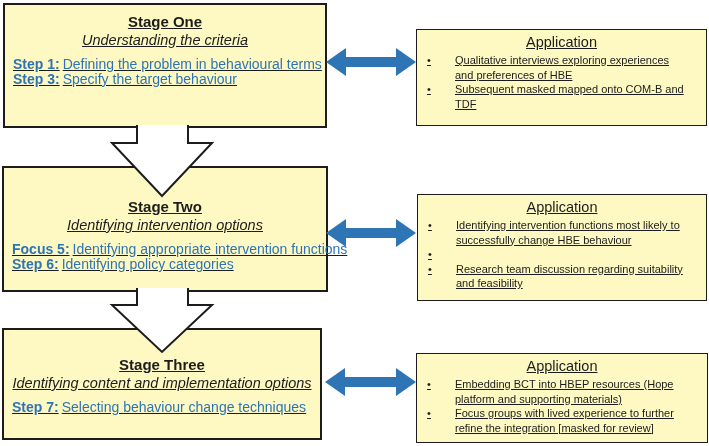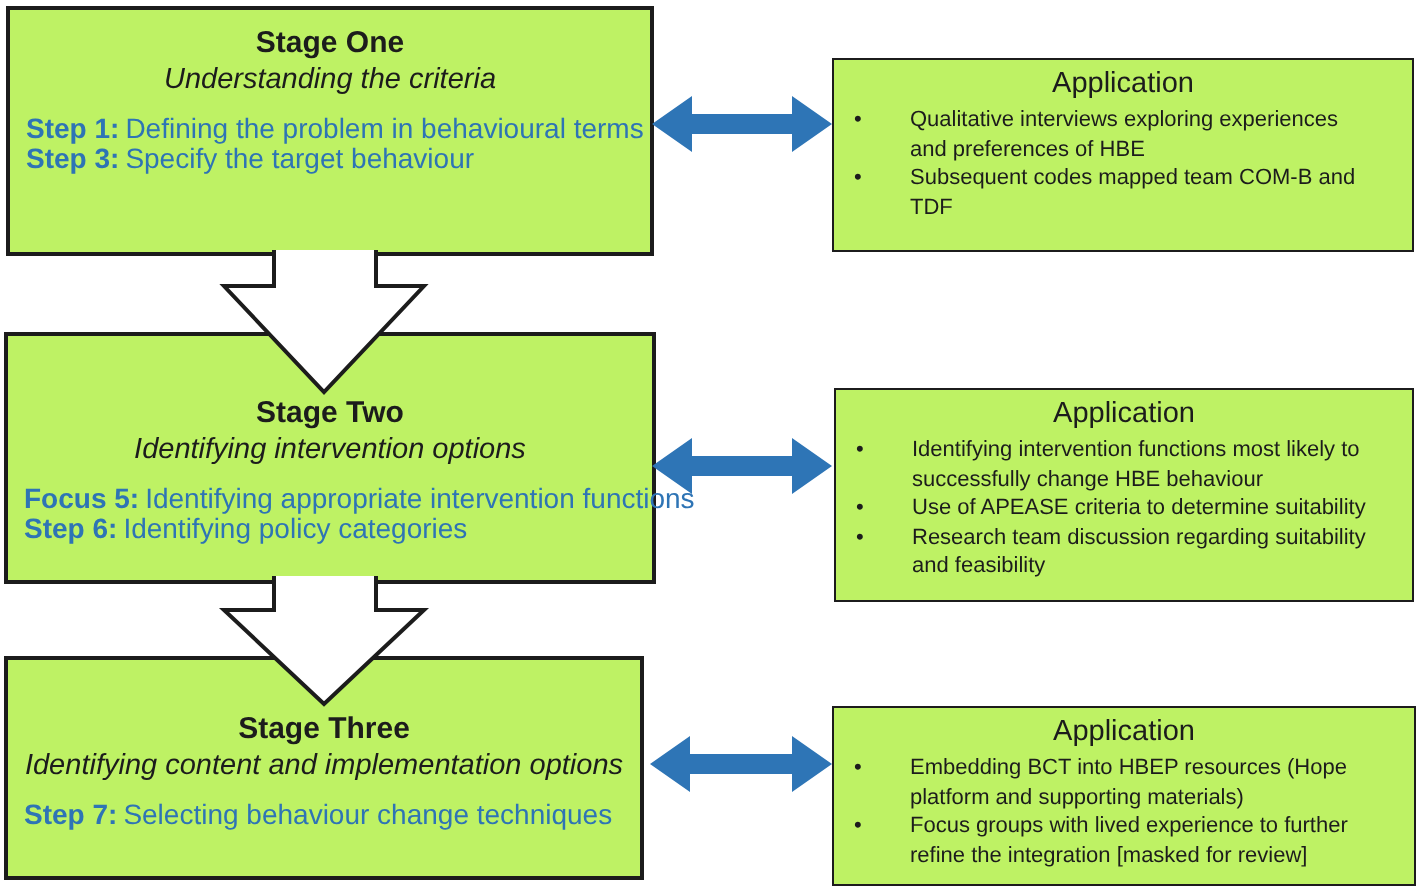--- a/index.html
+++ b/index.html
@@ -4,21 +4,21 @@
 <style>
   html,body{margin:0;padding:0;background:#ffffff;}
   #canvas{
     position:relative;
     width:709px;height:446px;
     background:#ffffff;
     font-family:"Liberation Sans",sans-serif;
     color:#1c1c1c;
     overflow:hidden;
   }
-  .box{position:absolute;background:#bef264;box-sizing:border-box;}
+  .box{position:absolute;background:#fef9c3;box-sizing:border-box;text-decoration:underline;}
   .stage-box{border:2px solid #1c1c1c;}
   .app-box{border:1.5px solid #1c1c1c;margin-top:16px;}
 
   
   #stage1{left:3px;top:3px;width:324px;height:125px;}
   #stage2{left:2px;top:166px;width:326px;height:126px;}
   #stage3{left:2px;top:328px;width:320px;height:112px;}
 
   
   #app1{left:416px;top:13px;width:291px;height:97px;}
@@ -90,35 +90,34 @@
 
   <div class="box app-box" id="app1">
     <div class="app-title">Application</div>
     <div class="bullets">
       <div class="bullet-row">
         <span class="bullet-dot">•</span>
         <span class="bullet-text">Qualitative interviews exploring experiences and preferences of HBE</span>
       </div>
       <div class="bullet-row">
         <span class="bullet-dot">•</span>
-        <span class="bullet-text">Subsequent codes mapped team COM-B and TDF</span>
+        <span class="bullet-text">Subsequent masked mapped onto COM-B and TDF</span>
       </div>
     </div>
   </div>
 
   <div class="box app-box" id="app2">
     <div class="app-title">Application</div>
     <div class="bullets">
       <div class="bullet-row">
         <span class="bullet-dot">•</span>
         <span class="bullet-text">Identifying intervention functions most likely to successfully change HBE behaviour</span>
       </div>
       <div class="bullet-row">
         <span class="bullet-dot">•</span>
-        <span class="bullet-text">Use of APEASE criteria to determine suitability</span>
       </div>
       <div class="bullet-row">
         <span class="bullet-dot">•</span>
         <span class="bullet-text">Research team discussion regarding suitability and feasibility</span>
       </div>
     </div>
   </div>
 
   <div class="box app-box" id="app3">
     <div class="app-title">Application</div>

